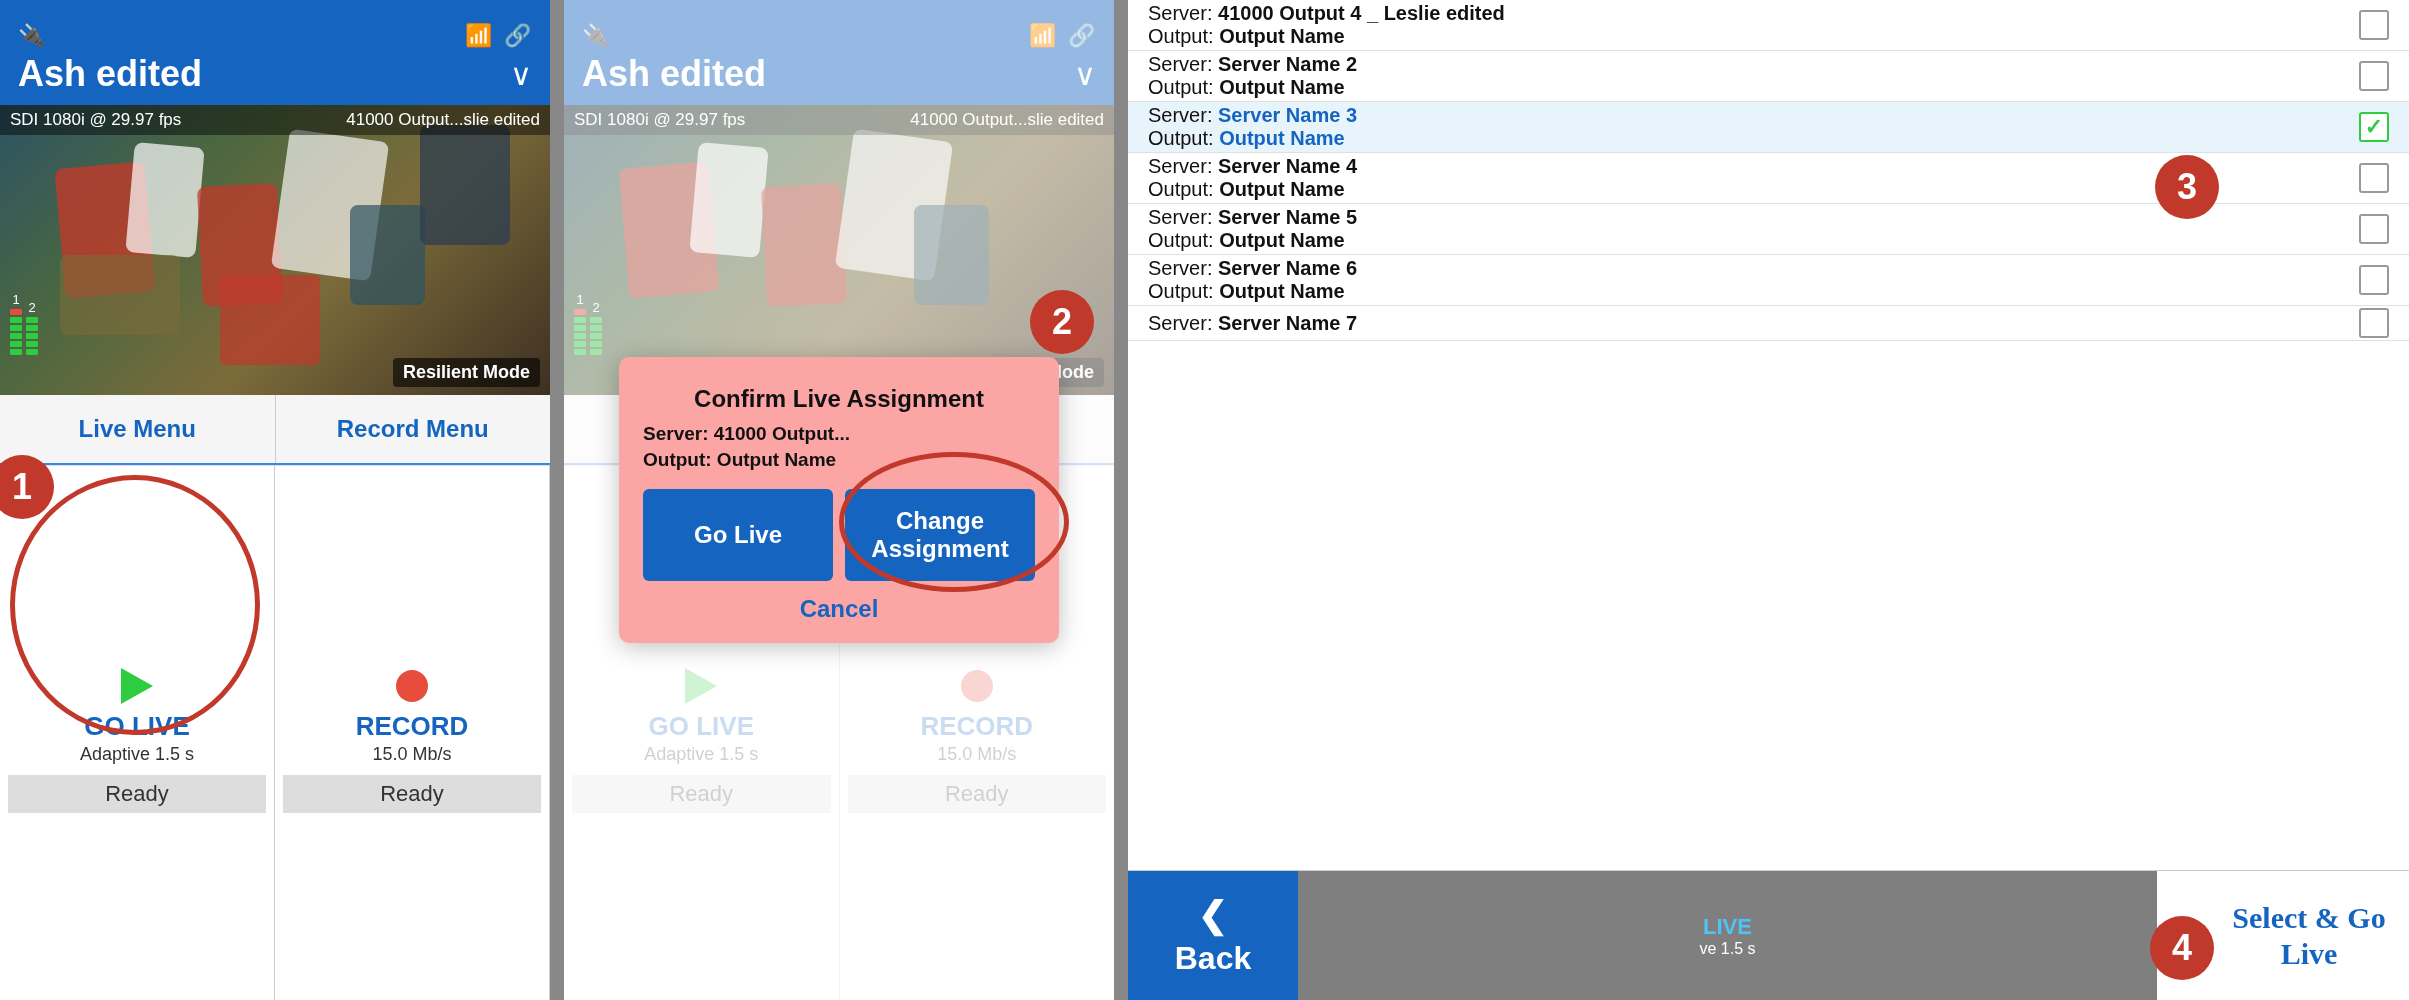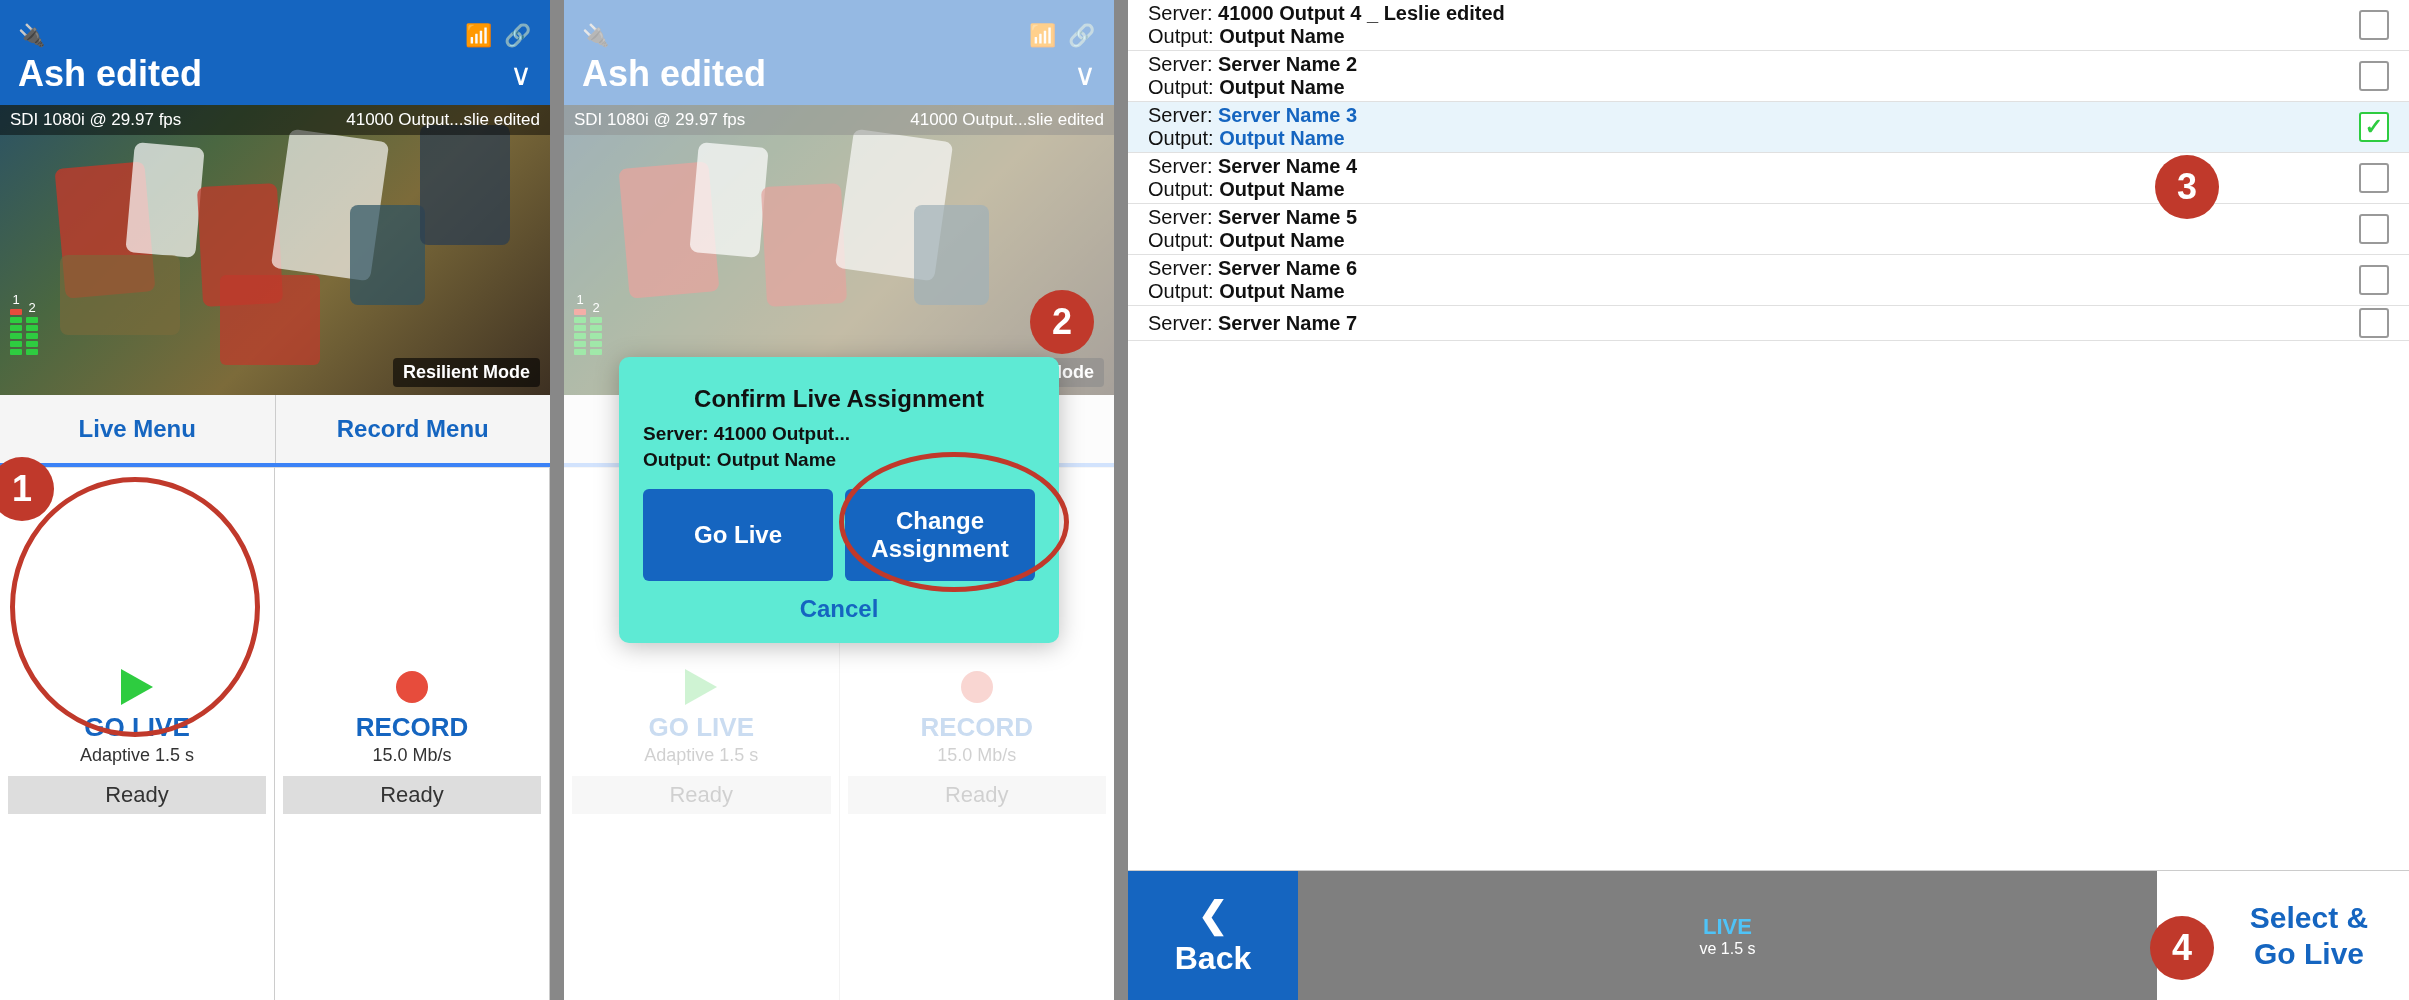--- a/index.html
+++ b/index.html
@@ -116,21 +116,21 @@
       color: white;
       font-size: 18px;
       font-weight: bold;
       padding: 4px 10px;
       border-radius: 4px;
     }
 
     
     .menu-buttons-row {
       display: flex;
-      border-bottom: 4px solid #3b82f6;
+      border-bottom: 2px solid #3b82f6;
     }
     .menu-btn {
       flex: 1;
       padding: 20px 10px;
       font-size: 24px;
       font-weight: bold;
       color: #1565c0;
       background: #f5f5f5;
       border: none;
       border-right: 1px solid #ccc;
@@ -228,21 +228,21 @@
     .modal-overlay {
       position: absolute;
       top: 0; left: 0; right: 0; bottom: 0;
       background: rgba(255,255,255,0.55);
       display: flex;
       align-items: center;
       justify-content: center;
       z-index: 20;
     }
     .modal-box {
-      background: #5eead4;
+      background: #fca5a5;
       border-radius: 10px;
       padding: 28px 24px 20px 24px;
       width: 440px;
       box-shadow: 0 4px 24px rgba(0,0,0,0.25);
     }
     .modal-title {
       font-size: 24px;
       font-weight: bold;
       text-align: center;
       margin-bottom: 10px;
@@ -377,20 +377,21 @@
       background: white;
       color: #1565c0;
       font-size: 30px;
       font-weight: bold;
       border: none;
       cursor: pointer;
       padding: 10px 20px;
       text-align: center;
       line-height: 1.2;
       width: 200px;
+      font-family: Liberation Serif, serif;
     }
     
     .badge-3 {
       position: absolute;
       top: 155px;
       right: 190px;
       z-index: 10;
     }
     .badge-4 {
       position: absolute;

